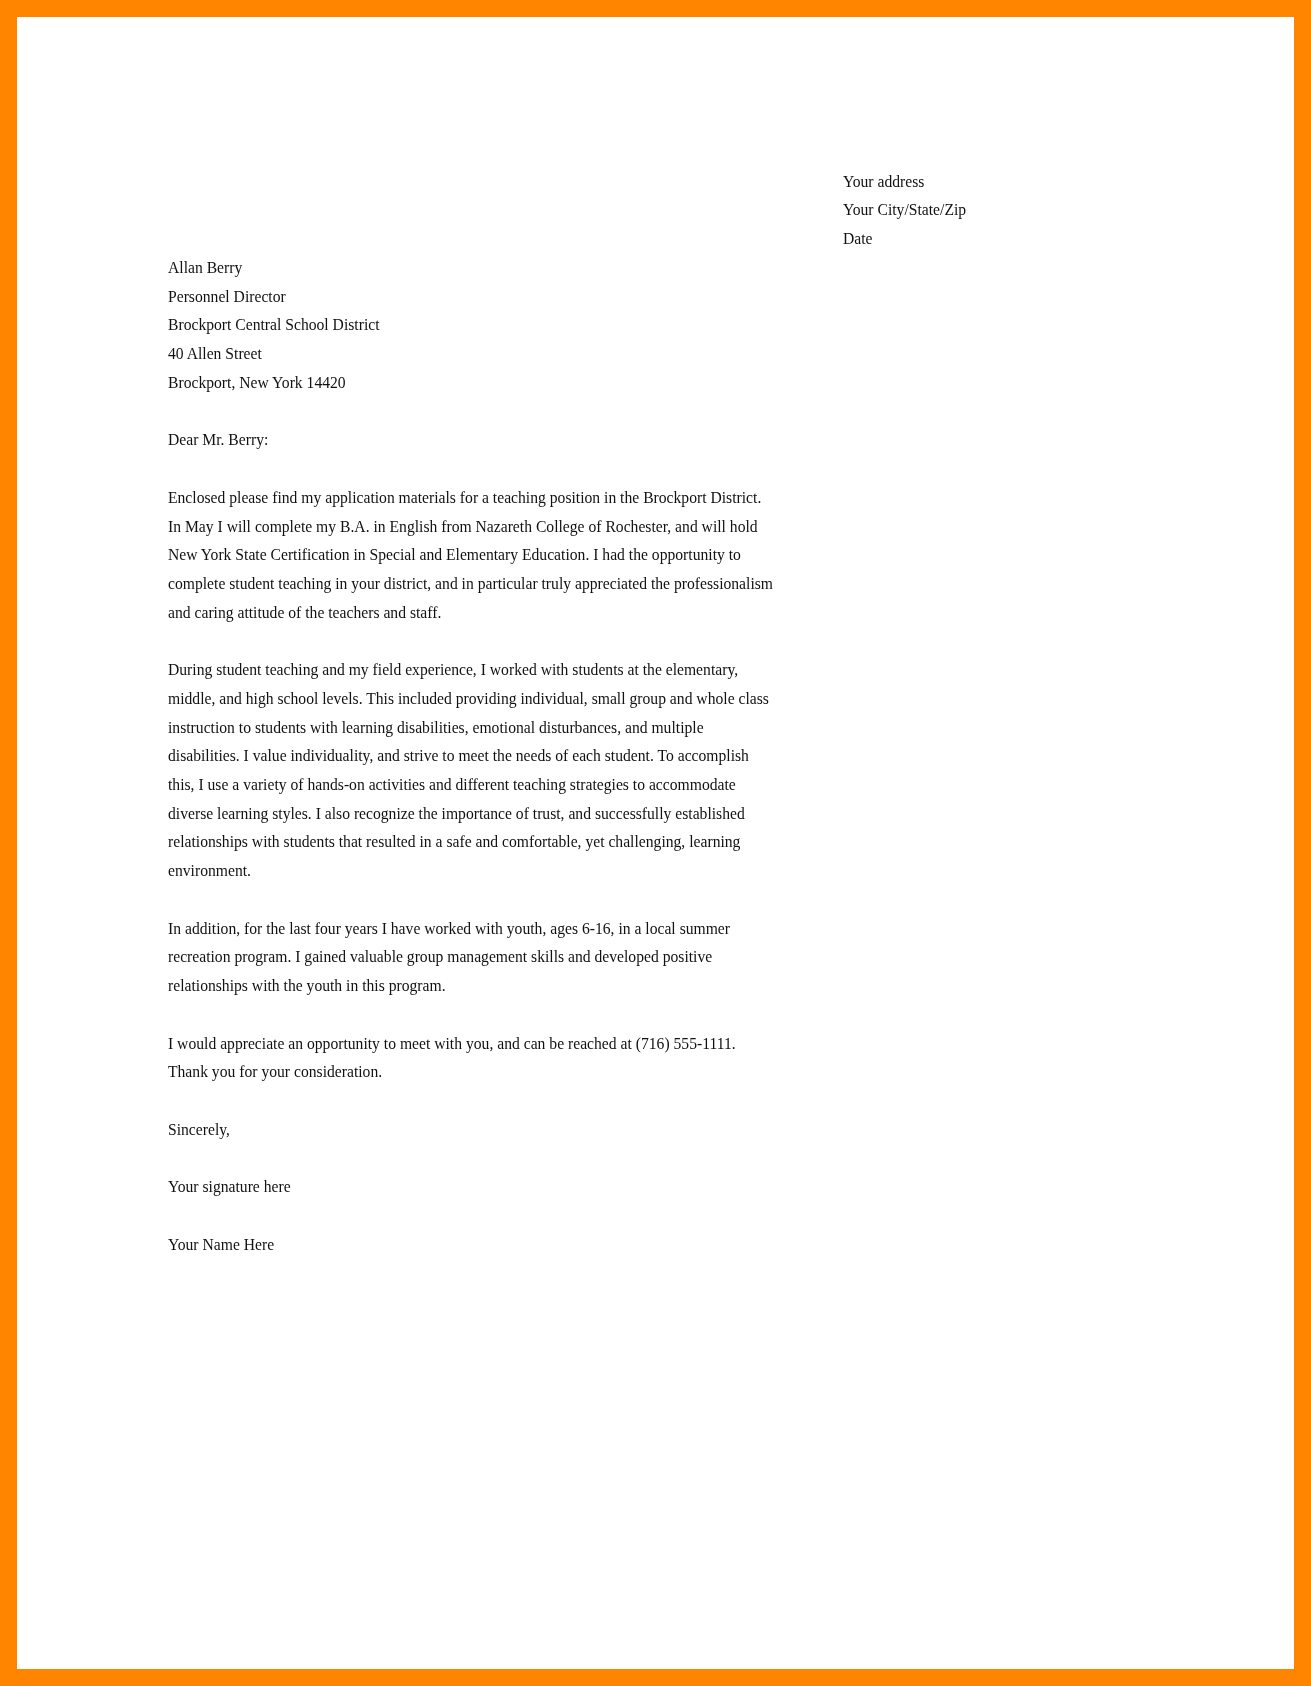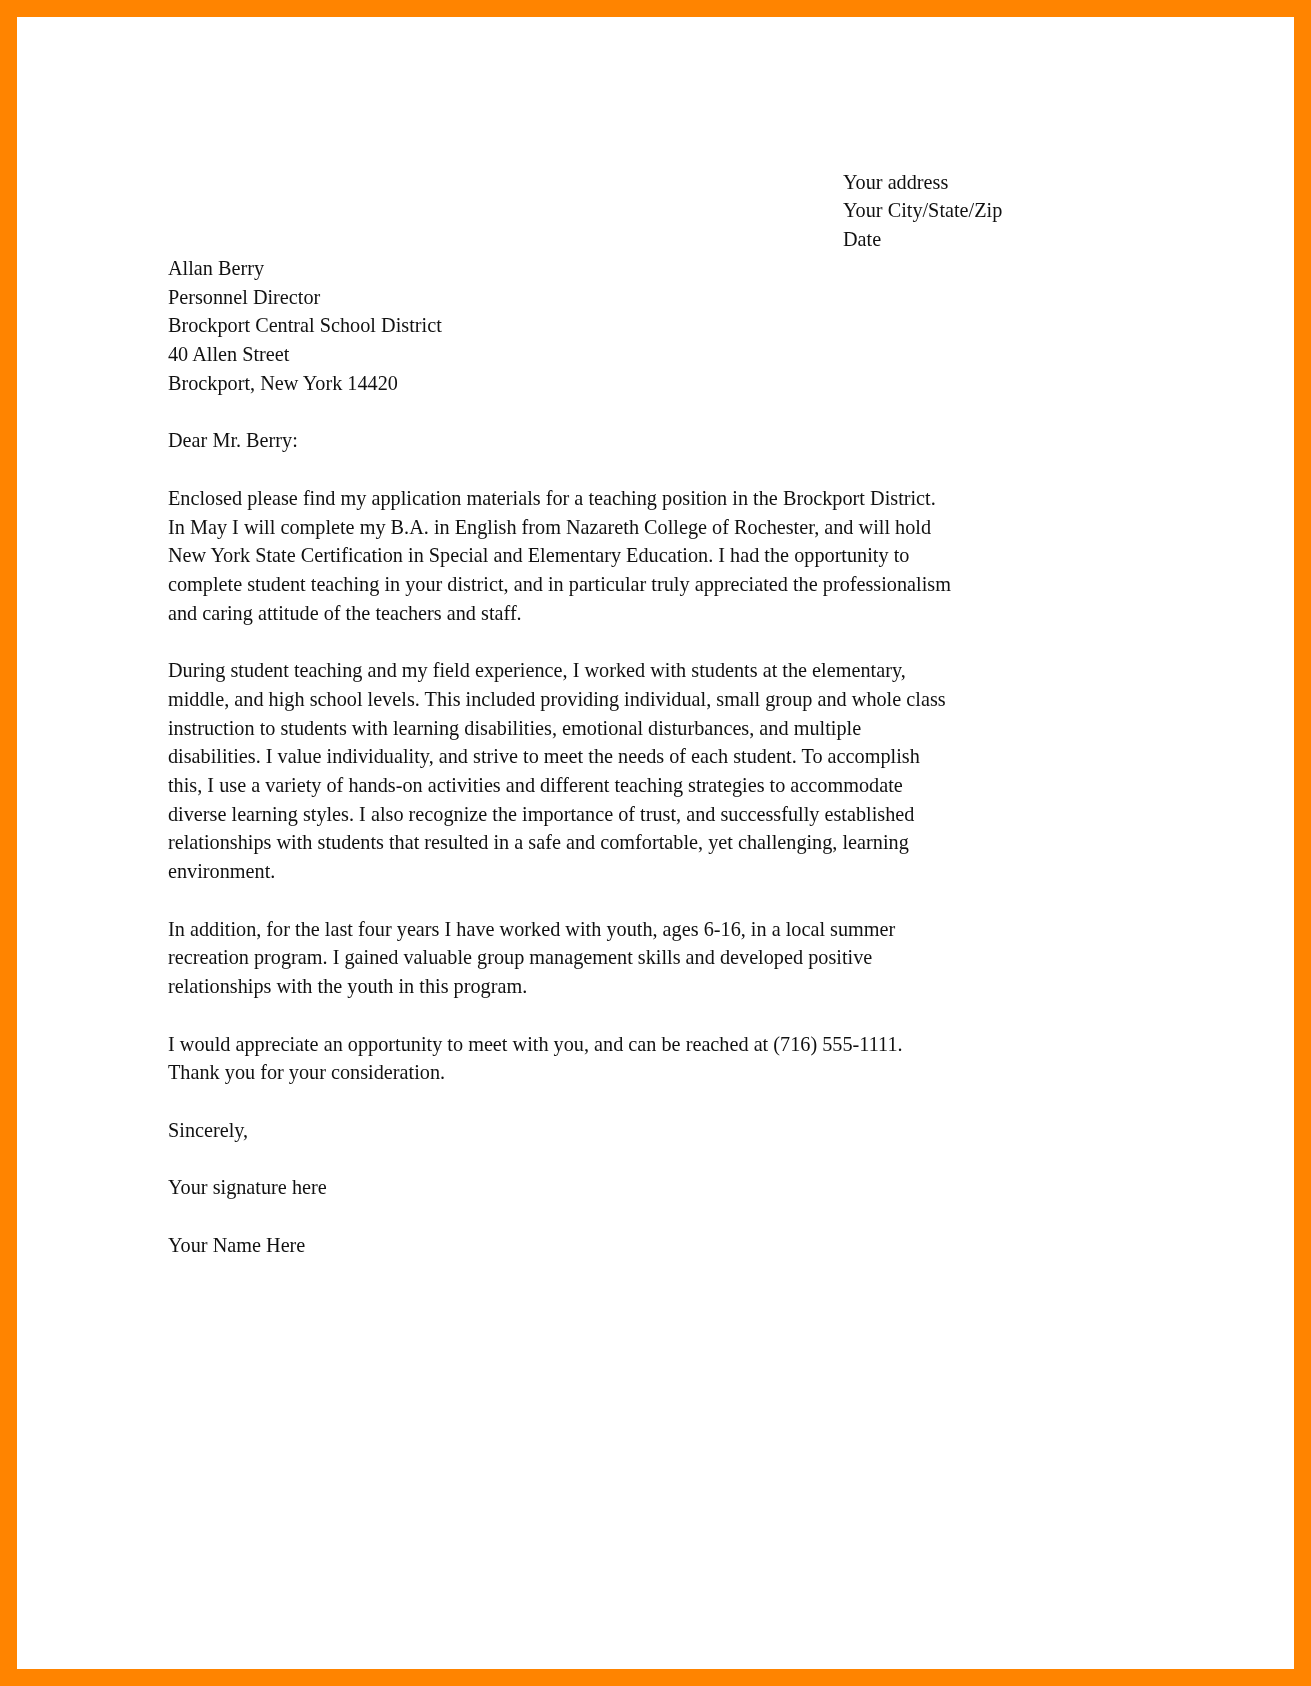--- a/index.html
+++ b/index.html
@@ -21,21 +21,21 @@
       border-width: 17px 17px 17px 17px;
       background: #ffffff;
     }
     .page {
       position: absolute;
       left: 0; top: 0;
       width: 1311px;
       height: 1686px;
       font-family: "Liberation Serif", "DejaVu Serif", serif;
       color: #111111;
-      font-size: 22px;
+      font-size: 17px;
     }
     .line {
       position: absolute;
       white-space: nowrap;
       line-height: 28px;
       transform-origin: left top;
       transform: scaleX(0.92);
     }
     .sender { left: 843px; }
     .body-line { left: 168px; }

